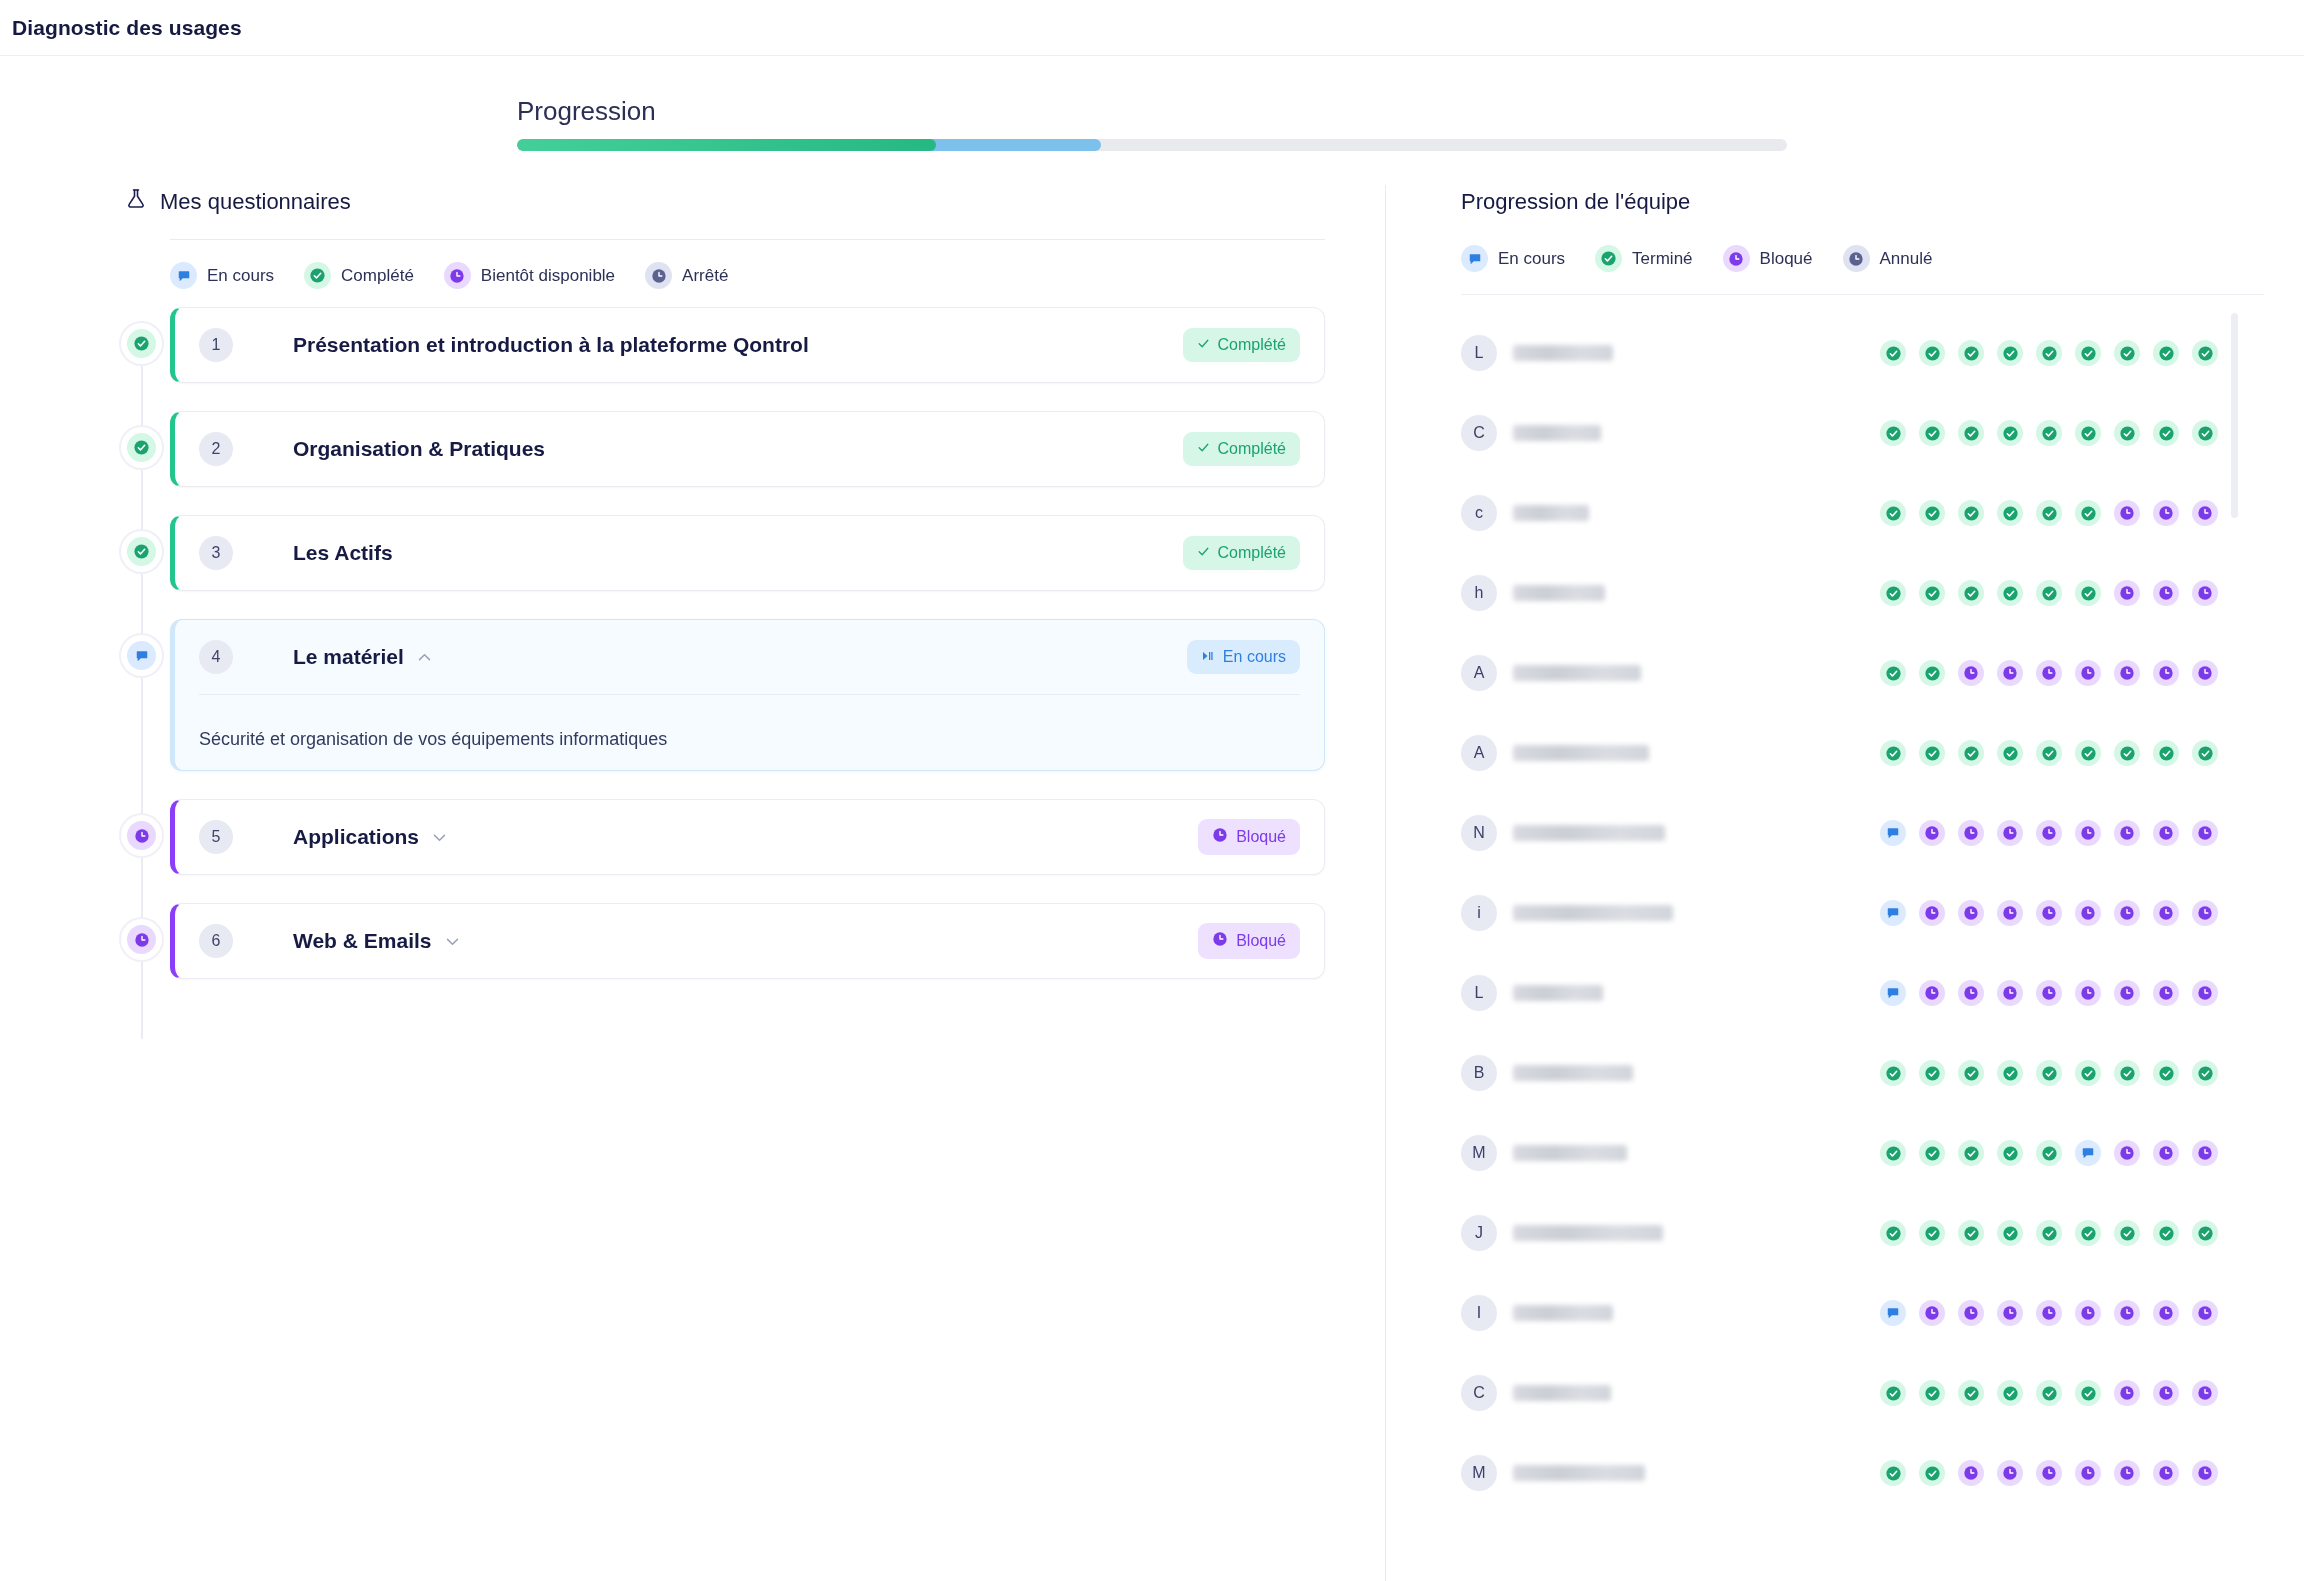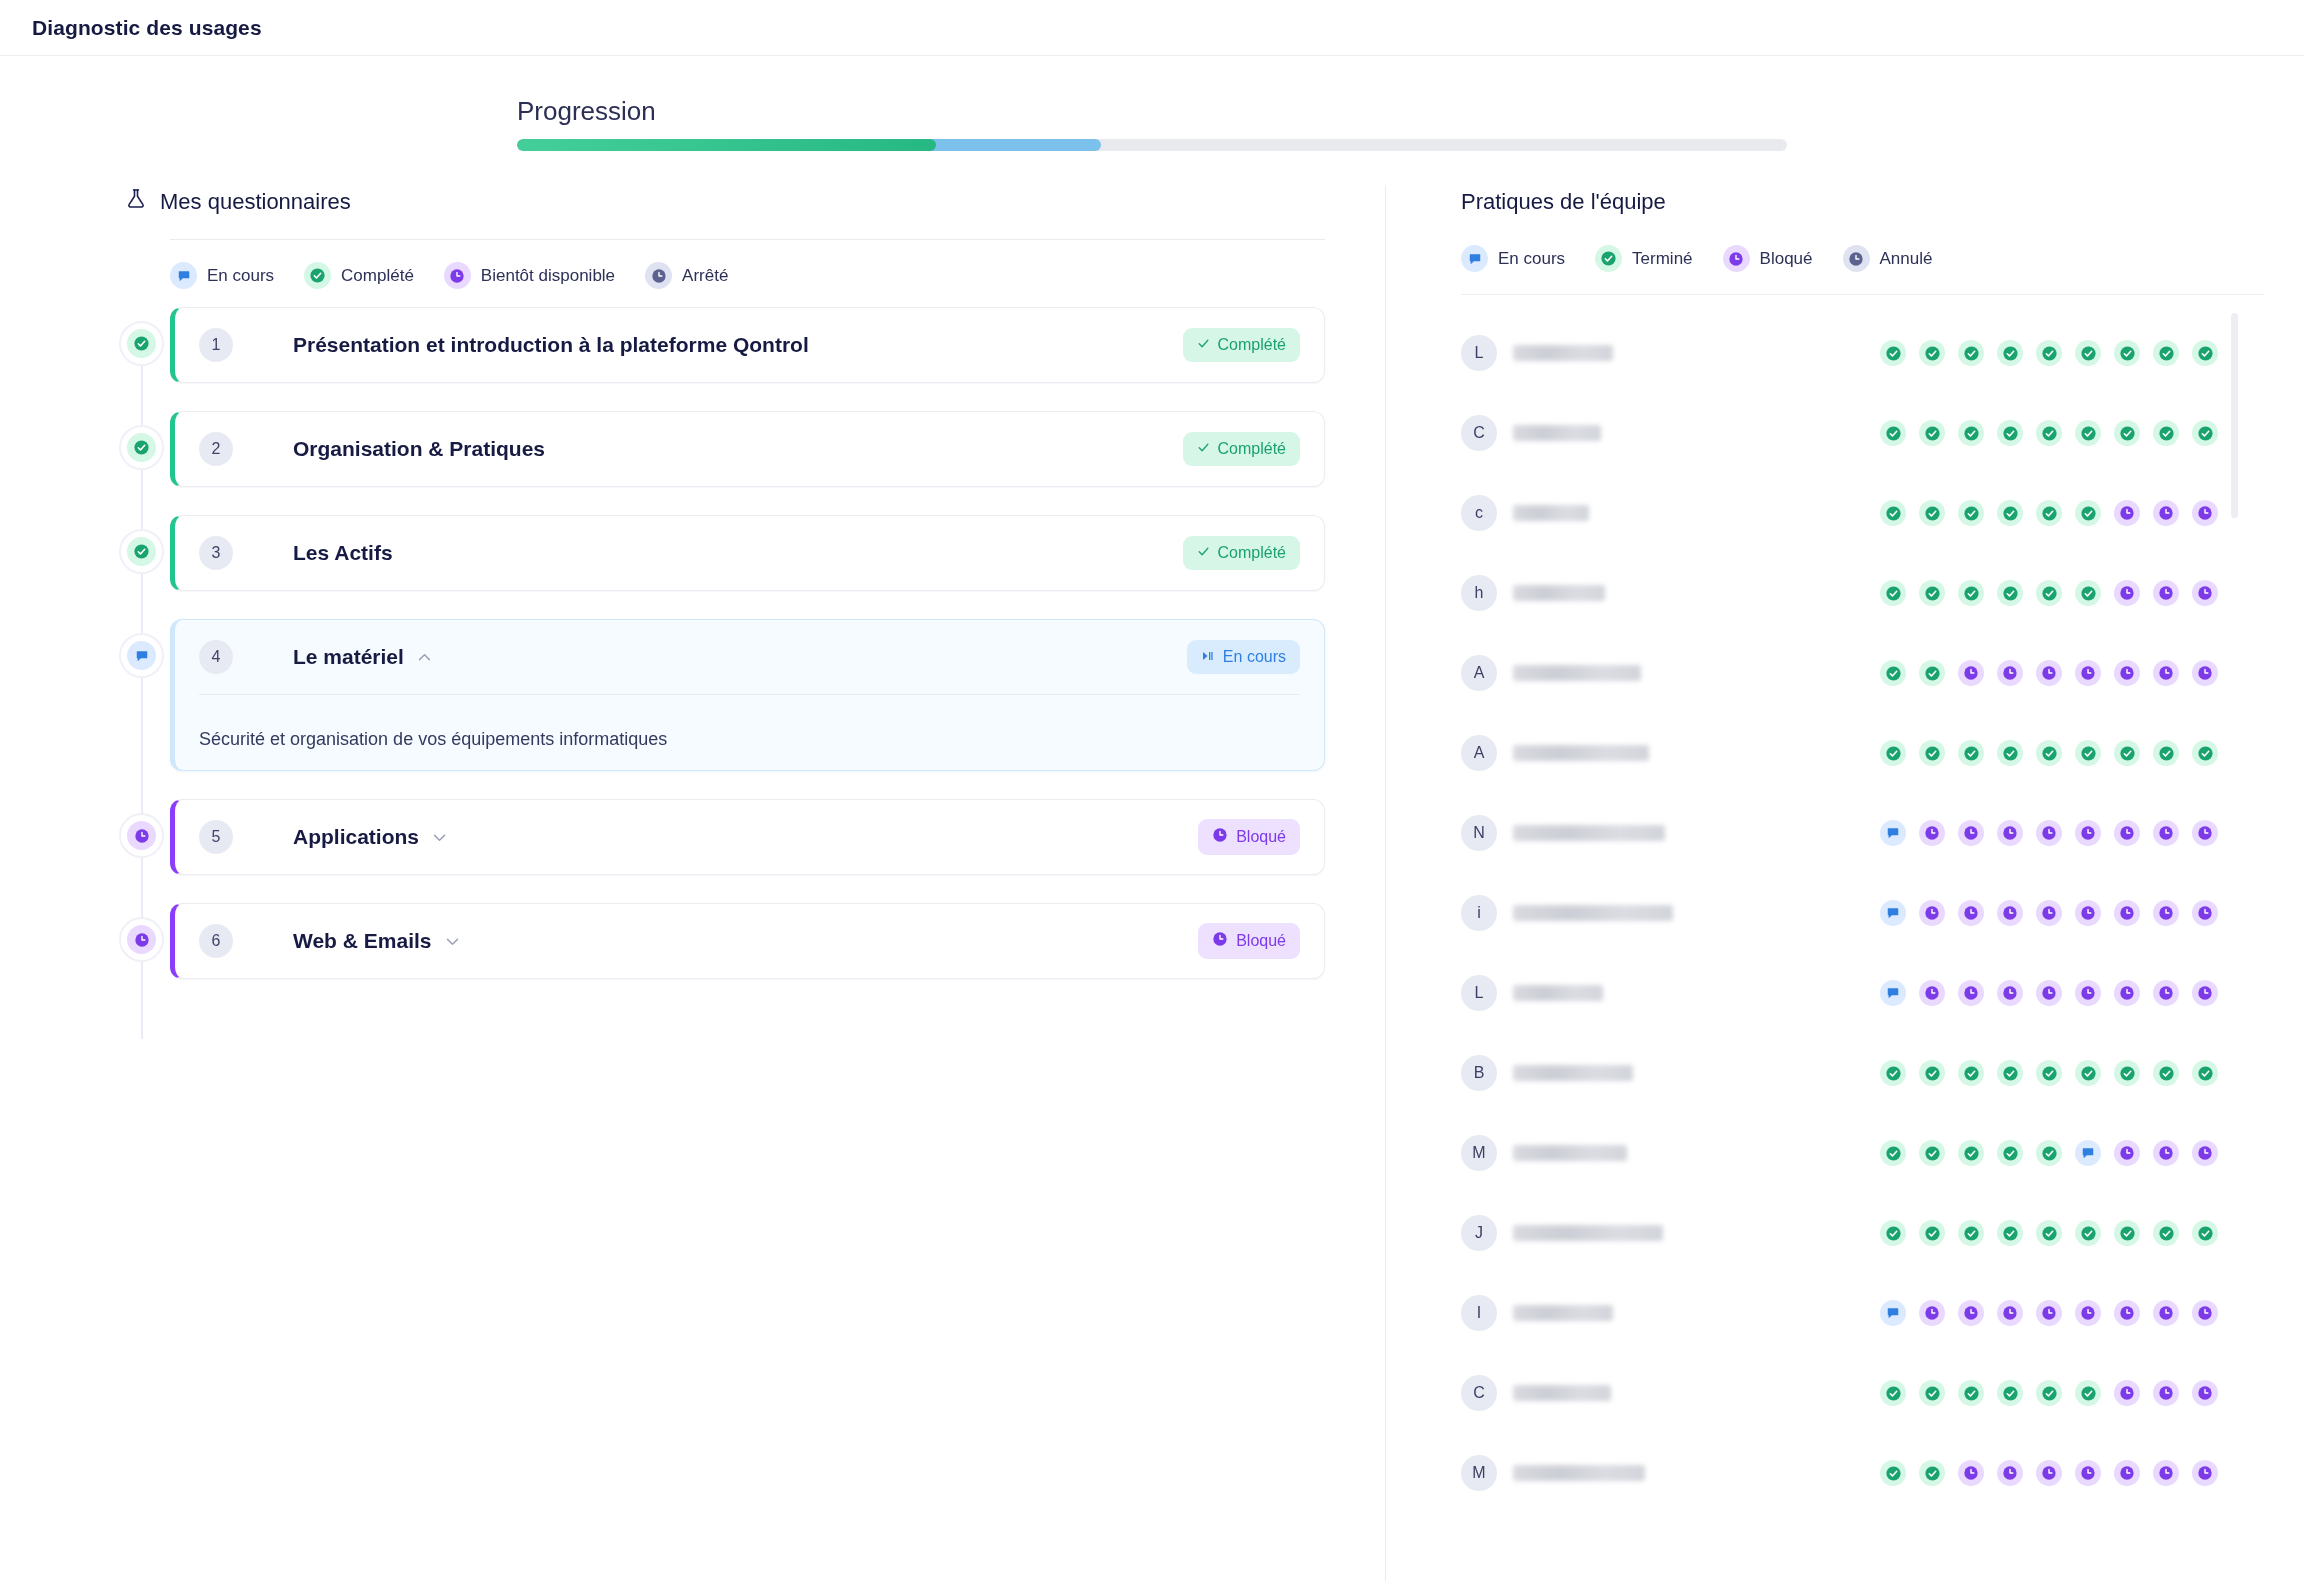--- a/index.html
+++ b/index.html
@@ -9,21 +9,21 @@
     font-family: "Liberation Sans", sans-serif;
     color: #1b1f45;
     overflow: hidden;
   }
 
   
   .topbar {
     height: 56px;
     border-bottom: 1px solid #eceef3;
     display: flex; align-items: center;
-    padding: 0 32px;
+    padding: 0 12px;
     background: #fff;
   }
   .topbar-title { font-size: 21px; font-weight: 700; color: #161a42; letter-spacing: .1px; }
 
   
   .progress-wrap {
     padding: 40px 0 0 0;
     display: flex; justify-content: center;
   }
   .progress-inner { width: 1270px; }
@@ -423,21 +423,21 @@
       </div>
     </div>
         </div>
     </div>
   </div>
 
   <div class="divider"></div>
 
   <div class="col-right">
     <div class="section-head">
-      <span>Pratiques de l'équipe</span>
+      <span>Progression de l'équipe</span>
     </div>
     <div class="legend" id="rightLegend" style="margin-top:26px">
         <div class="legend-item">
        <span class="sdot encours">
             <svg width="14" height="14" viewBox="0 0 24 24" fill="#2f7fe0">
               <path d="M4 4h16a1 1 0 0 1 1 1v10a1 1 0 0 1-1 1H10l-4.5 4.2A.6.6 0 0 1 4.5 20v-4H4a1 1 0 0 1-1-1V5a1 1 0 0 1 1-1z"></path>
             </svg>
           </span>
        <span class="legend-label">En cours</span>
      </div>

